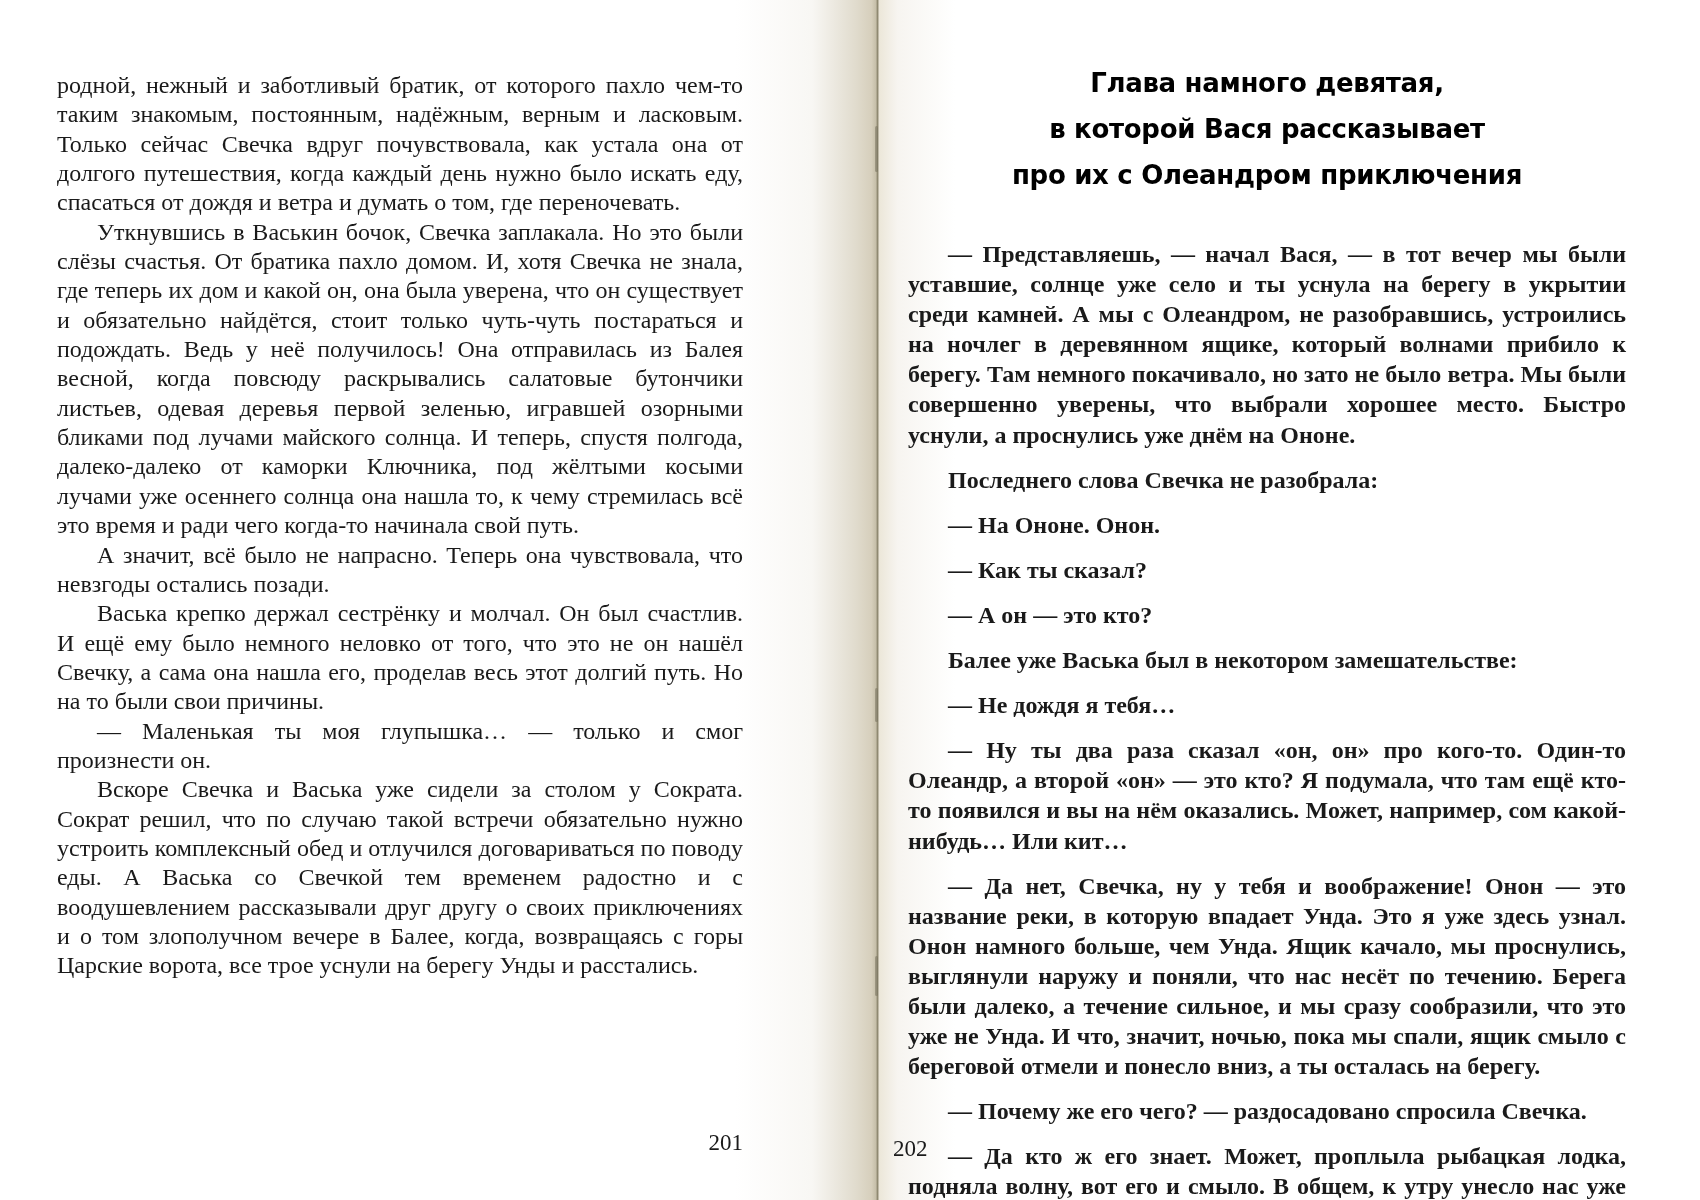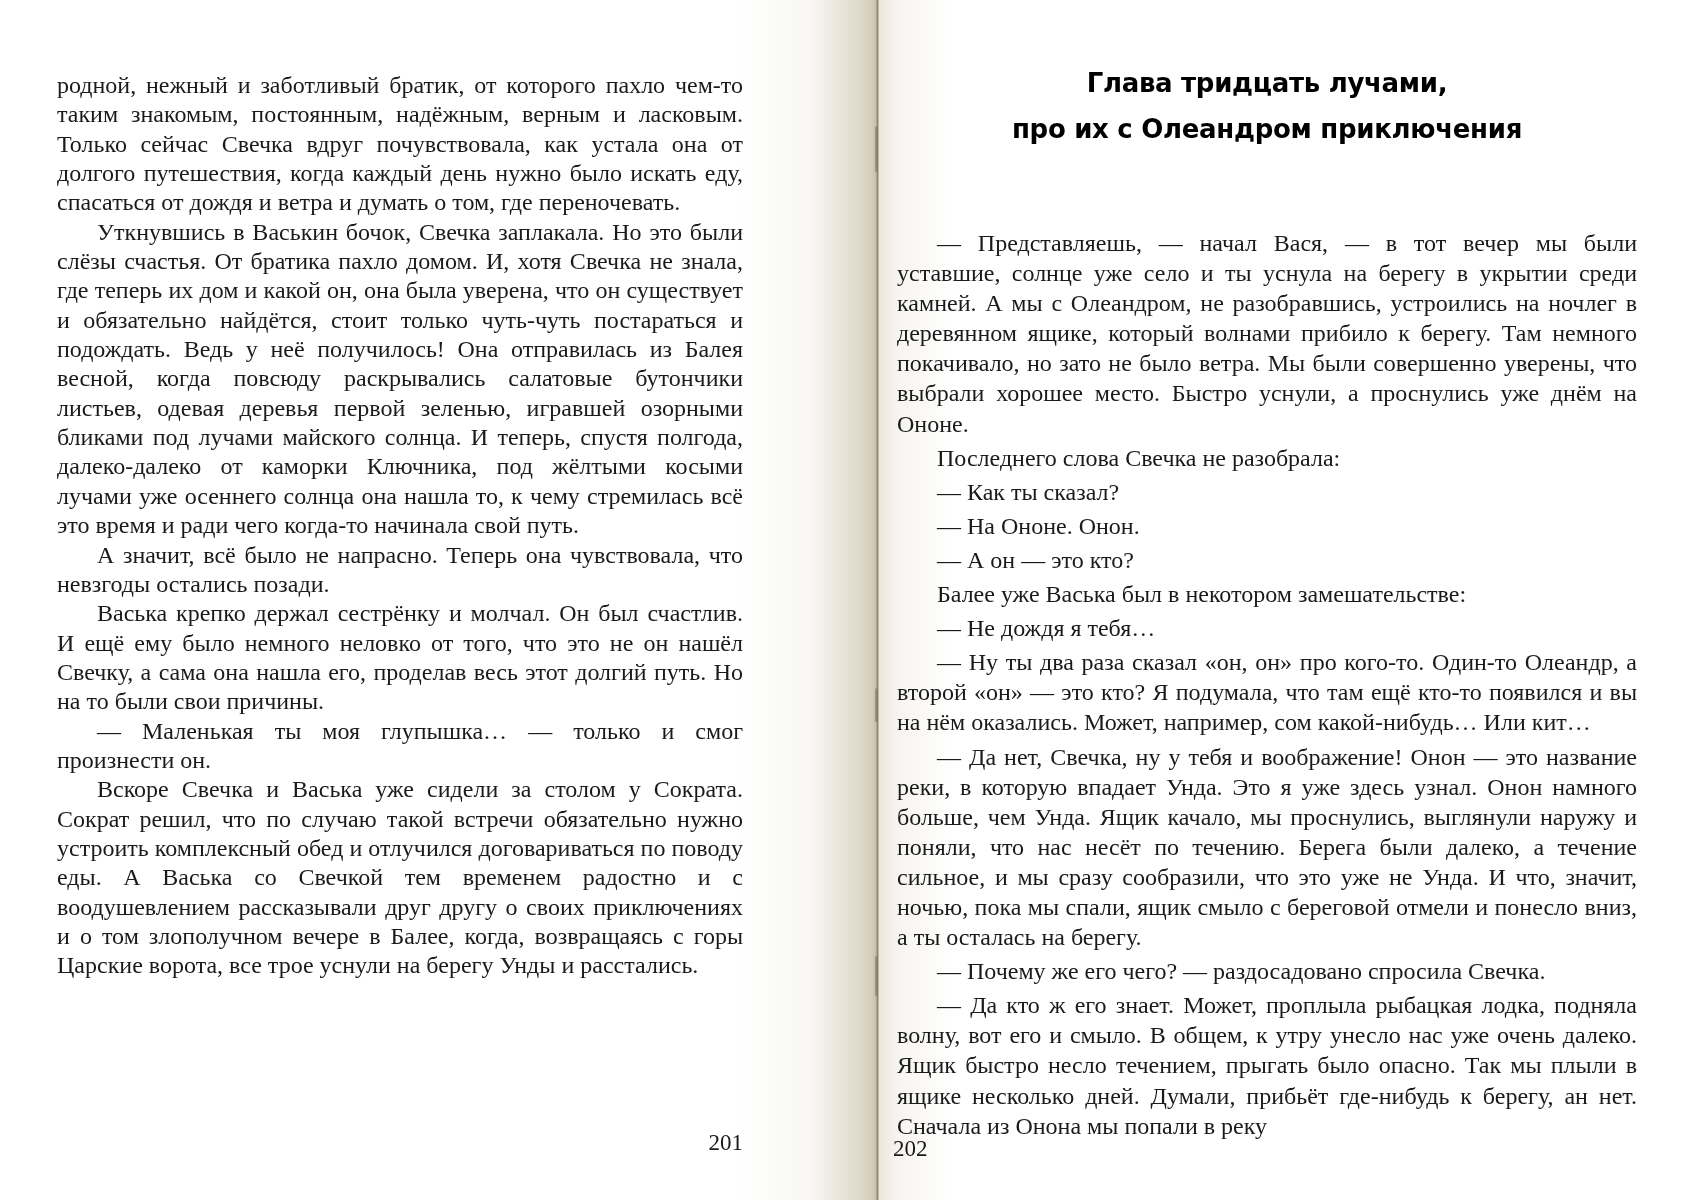--- a/index.html
+++ b/index.html
@@ -85,21 +85,21 @@
 
   .right-text {
     position: absolute;
     left: 893px;
     top: 224px;
     width: 748px;
     font-size: 24px;
     line-height: 30.1px;
     text-align: justify;
   }
-  .right-text p { margin: 4px; text-indent: 40px; }
+  .right-text p { margin: 15px; text-indent: 40px; font-weight: bold; }
 
   .page-num-right {
     position: absolute;
     left: 893px;
     top: 1136px;
     width: 748px;
     text-align: left;
     font-size: 23px;
   }
 </style>
@@ -117,29 +117,30 @@
     <p>Вскоре Свечка и Васька уже сидели за столом у Сократа. Сократ решил, что по случаю такой встречи обязательно нужно устроить комплексный обед и отлучился договариваться по поводу еды. А Васька со Свечкой тем временем радостно и с воодушевлением рассказывали друг другу о своих приключениях и о том злополучном вечере в Балее, когда, возвращаясь с горы Царские ворота, все трое уснули на берегу Унды и расстались.</p>
   </div>
   <div class="page-num-left">201</div>
 
   <div class="gutter"></div>
   <div class="stitch s1"></div>
   <div class="stitch s2"></div>
   <div class="stitch s3"></div>
 
   <div class="chapter-heading">
-    <span class="h-line">Глава тридцать лучами,</span>
+    <span class="h-line">Глава намного девятая,</span>
+    <span class="h-line">в которой Вася рассказывает</span>
     <span class="h-line">про их с Олеандром приключения</span>
   </div>
 
   <div class="right-text">
     <p>— Представляешь, — начал Вася, — в тот вечер мы были уставшие, солнце уже село и ты уснула на берегу в укрытии среди камней. А мы с Олеандром, не разобравшись, устроились на ночлег в деревянном ящике, который волнами прибило к берегу. Там немного покачивало, но зато не было ветра. Мы были совершенно уверены, что выбрали хорошее место. Быстро уснули, а проснулись уже днём на Ононе.</p>
     <p>Последнего слова Свечка не разобрала:</p>
+    <p>— На Ононе. Онон.</p>
     <p>— Как ты сказал?</p>
-    <p>— На Ононе. Онон.</p>
     <p>— А он — это кто?</p>
     <p>Балее уже Васька был в некотором замешательстве:</p>
     <p>— Не дождя я тебя…</p>
     <p>— Ну ты два раза сказал «он, он» про кого-то. Один-то Олеандр, а второй «он» — это кто? Я подумала, что там ещё кто-то появился и вы на нём оказались. Может, например, сом какой-нибудь… Или кит…</p>
     <p>— Да нет, Свечка, ну у тебя и воображение! Онон — это название реки, в которую впадает Унда. Это я уже здесь узнал. Онон намного больше, чем Унда. Ящик качало, мы проснулись, выглянули наружу и поняли, что нас несёт по течению. Берега были далеко, а течение сильное, и мы сразу сообразили, что это уже не Унда. И что, значит, ночью, пока мы спали, ящик смыло с береговой отмели и понесло вниз, а ты осталась на берегу.</p>
     <p>— Почему же его чего? — раздосадовано спросила Свечка.</p>
     <p>— Да кто ж его знает. Может, проплыла рыбацкая лодка, подняла волну, вот его и смыло. В общем, к утру унесло нас уже очень далеко. Ящик быстро несло течением, прыгать было опасно. Так мы плыли в ящике несколько дней. Думали, прибьёт где-нибудь к берегу, ан нет. Сначала из Онона мы попали в реку</p>
   </div>
   <div class="page-num-right">202</div>
 

